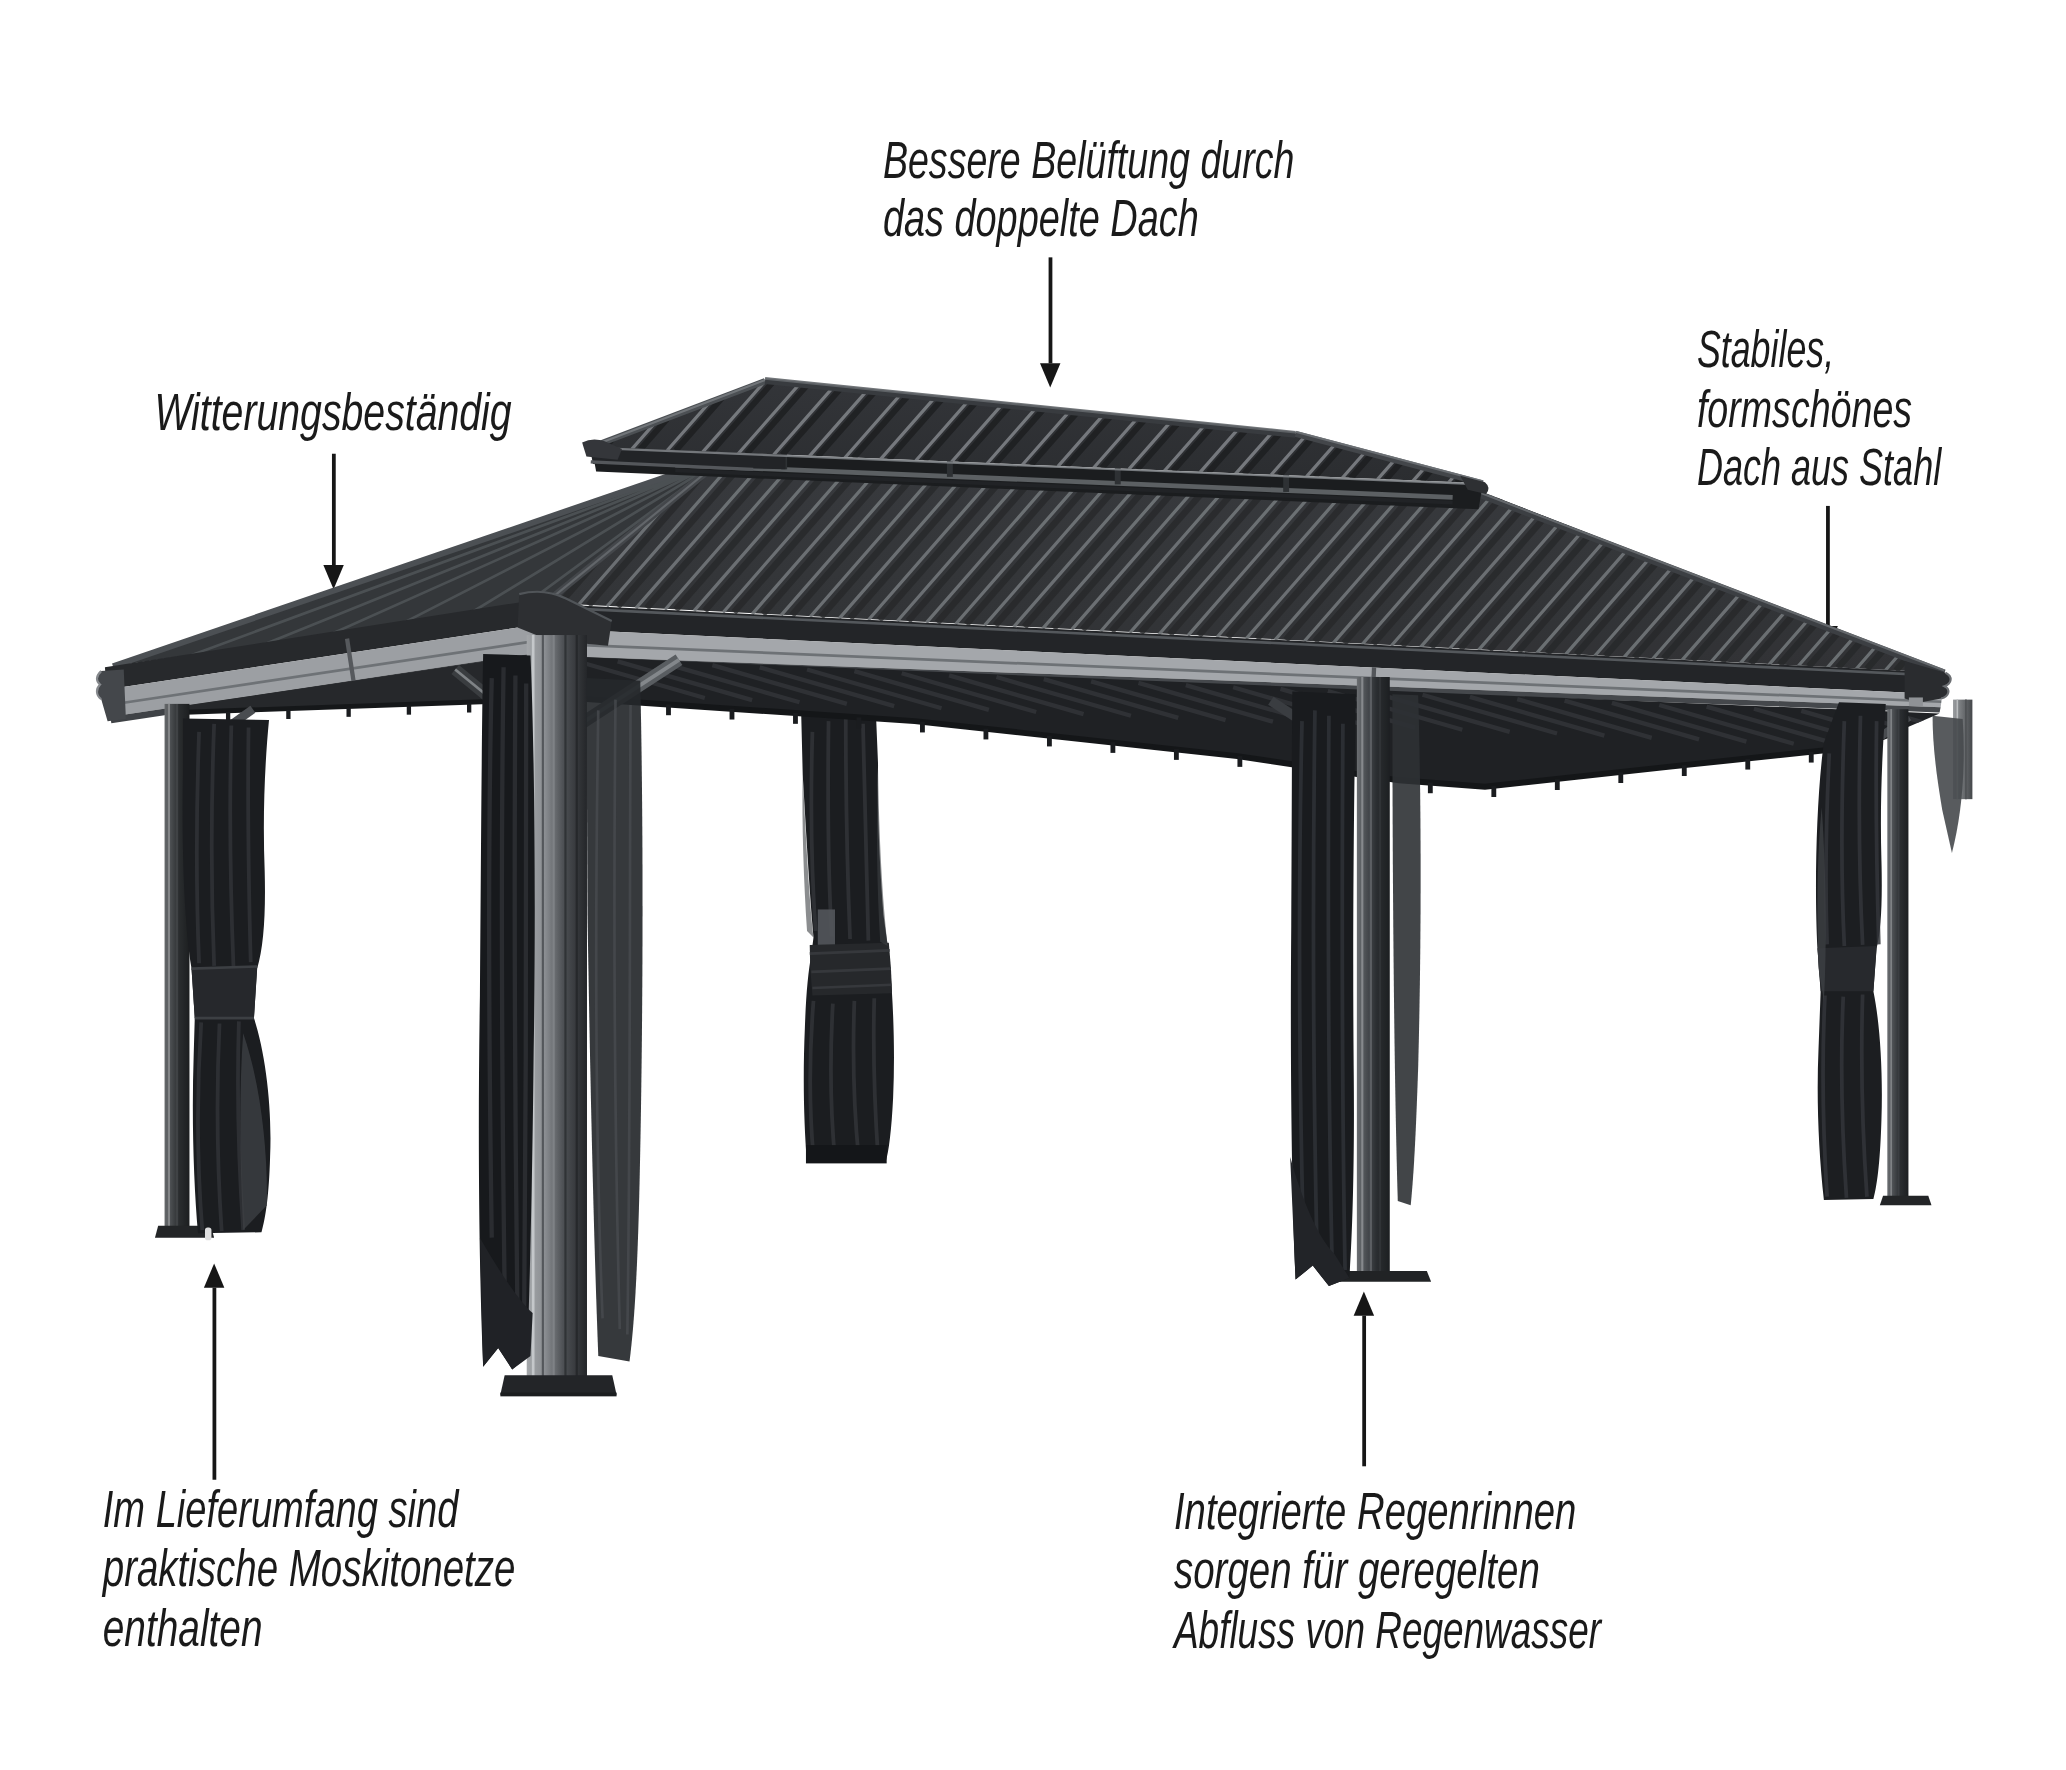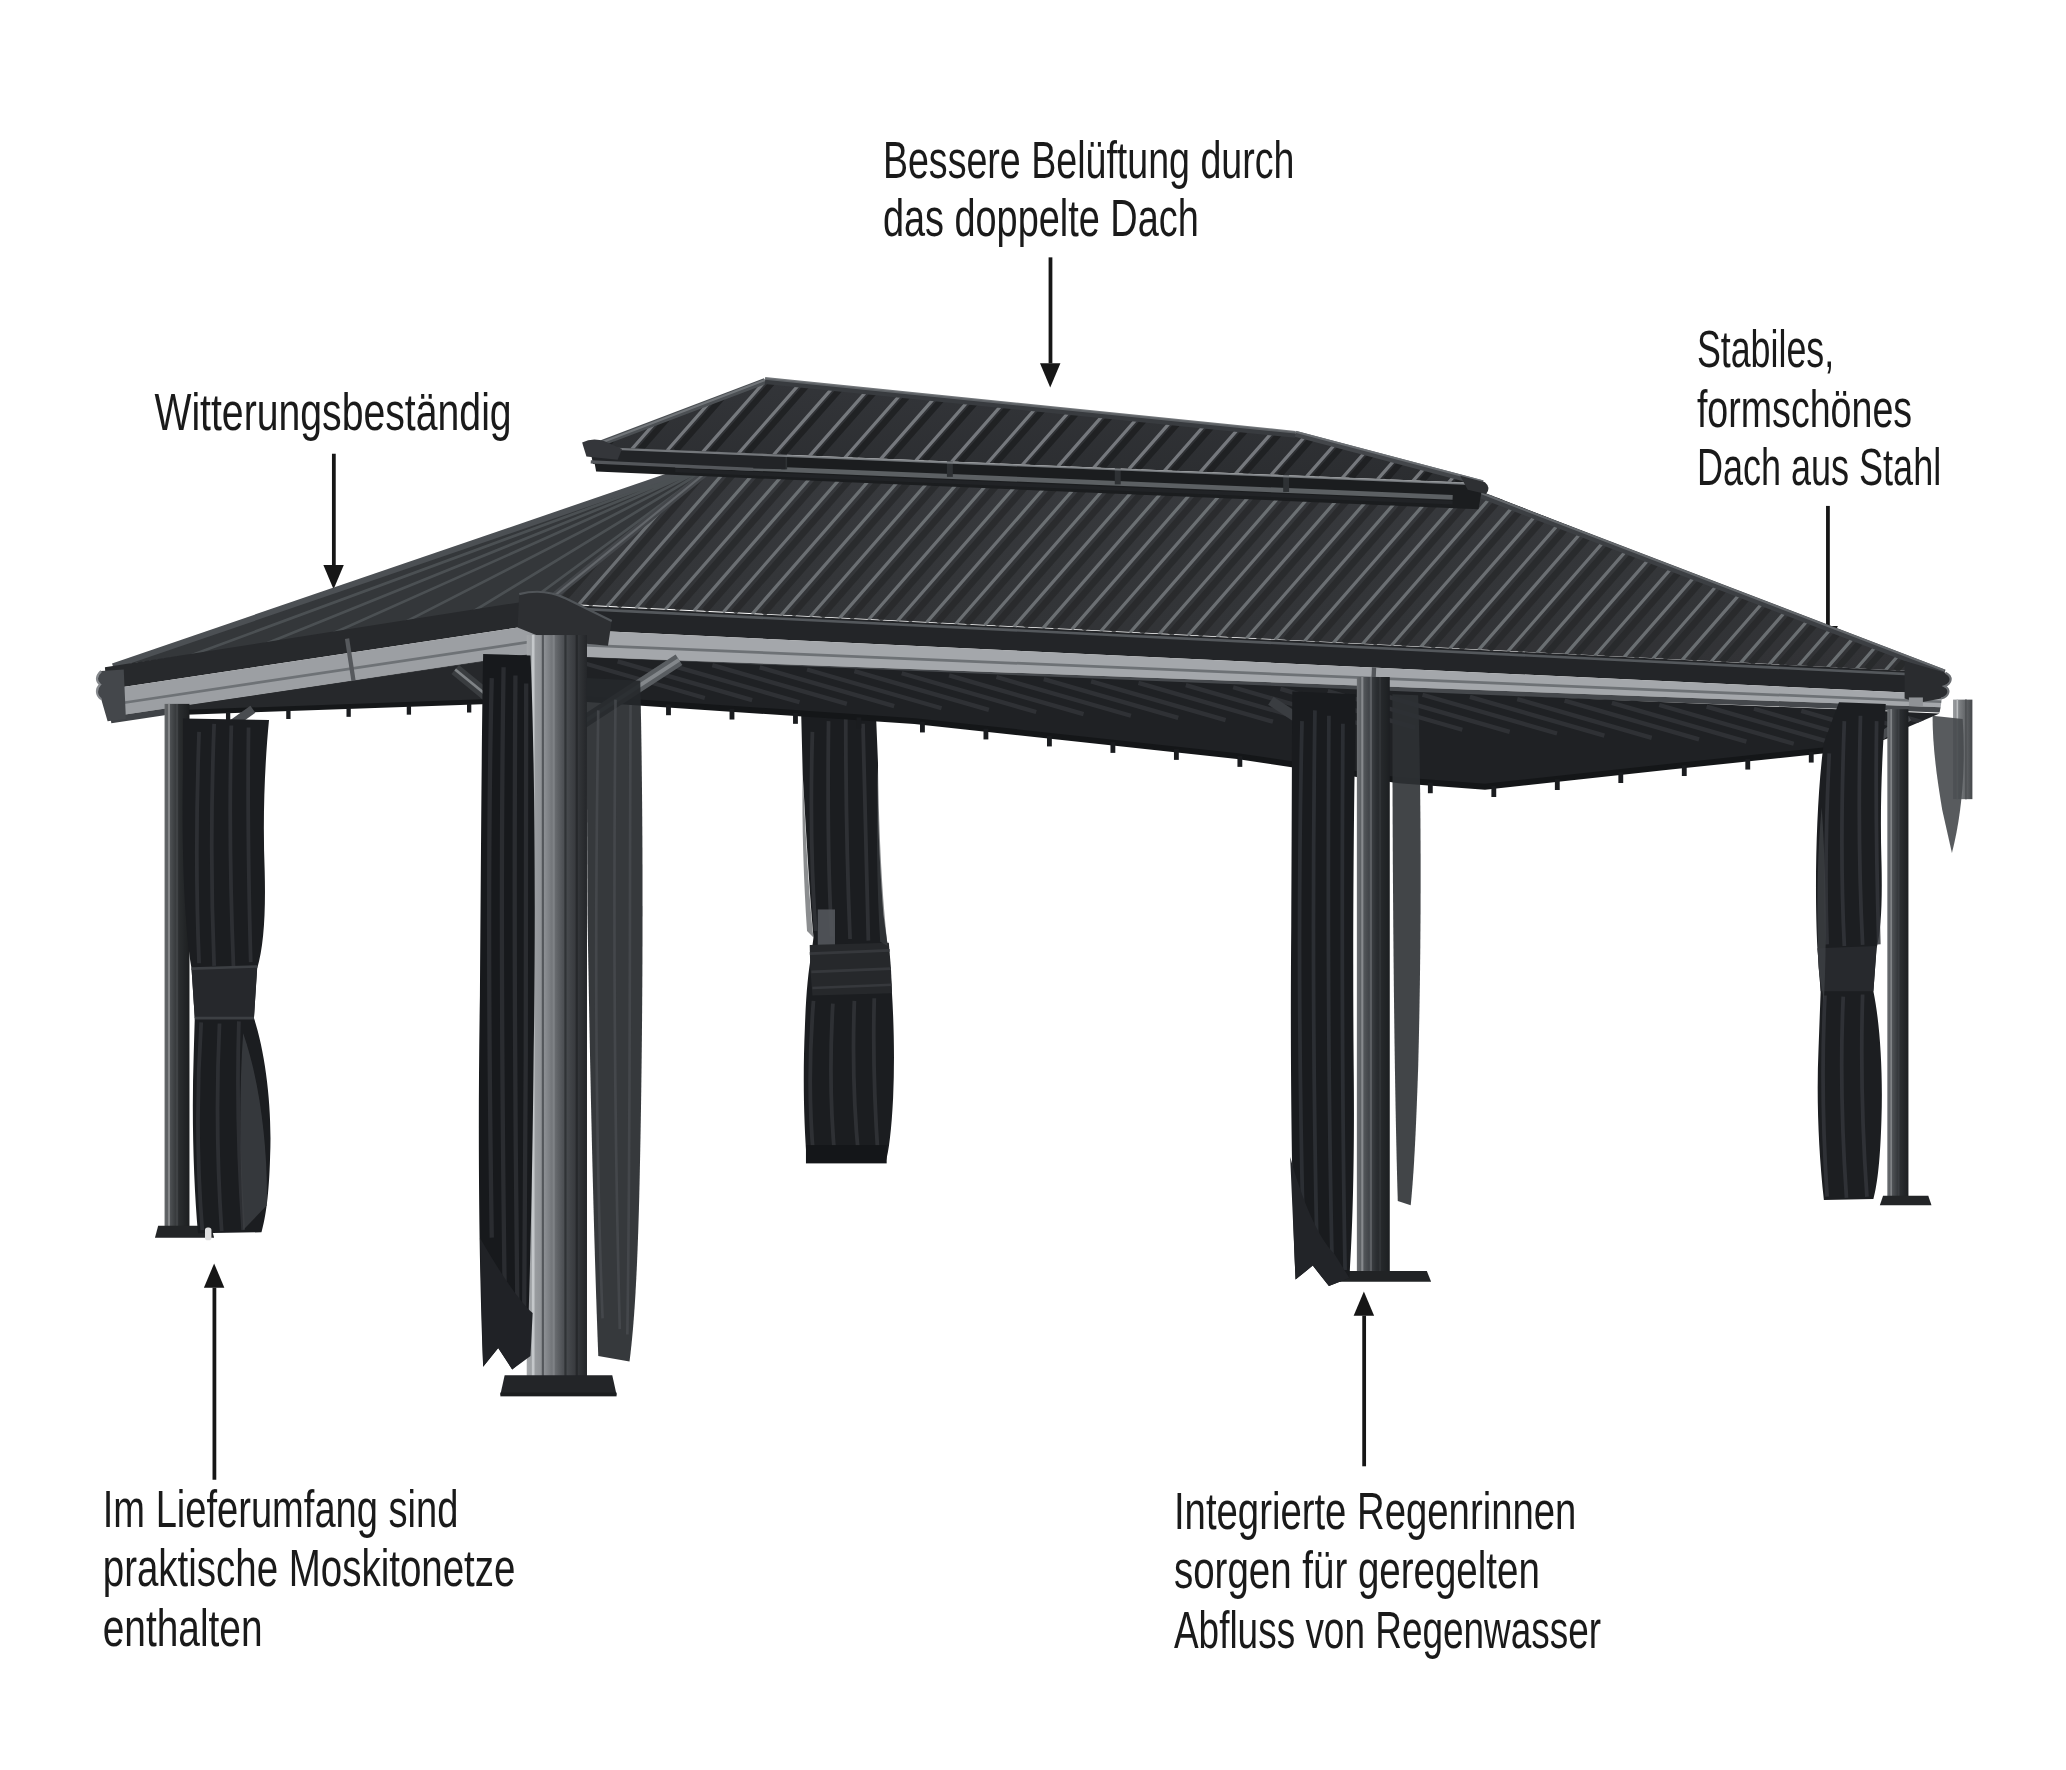--- a/index.html
+++ b/index.html
@@ -1,16 +1,16 @@
 <!DOCTYPE html>
 <html style="font-size:8.6px"><head>
 <meta charset="utf-8">
 <style>
 html,body{margin:0;padding:0;background:#fff;}
-#page{position:relative;width:2066px;height:1771px;background:#ffffff;overflow:hidden;}
+#page{position:relative;width:2066px;height:1771px;background:#ffffff;overflow:hidden;font-style:italic;}
 svg{display:block}
 text{font-family:"Liberation Sans",sans-serif;fill:#1a1a1a;}
 </style>
 </head>
 <body>
 <div id="page">
 <svg width="2066" height="1771" viewBox="0 0 3840 3291">
 <defs>
   <clipPath id="cpFront">
           <polygon points="1012,1120 1358,842 2750,912 3614,1250 3610,1260 1012,1132"></polygon>

